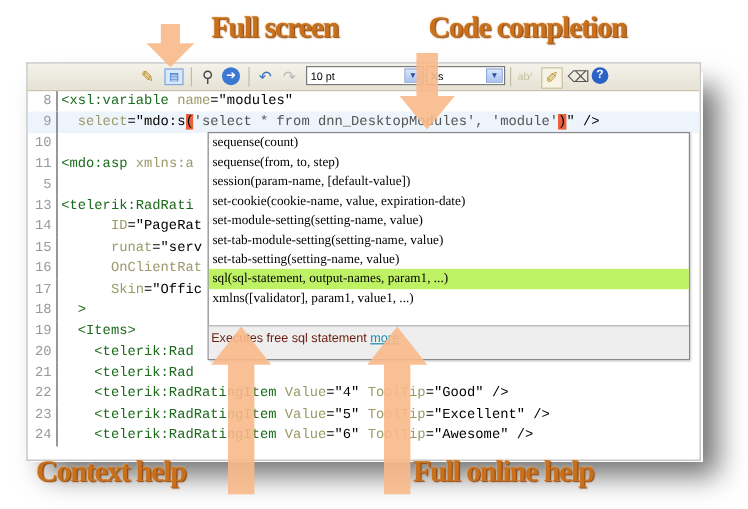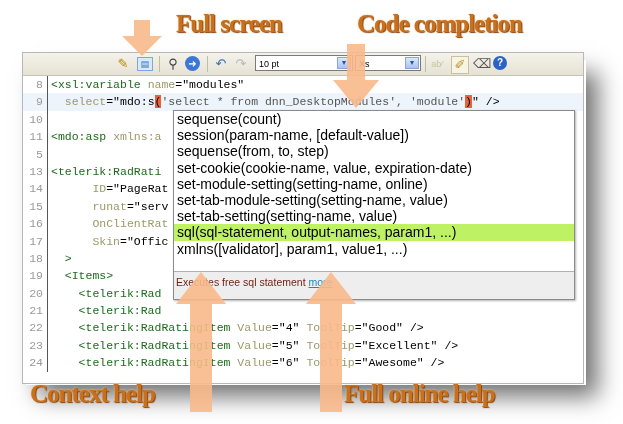--- a/index.html
+++ b/index.html
@@ -49,21 +49,21 @@
   .tag { color:#1d6b1d; }
   .attr { color:#9a9a6a; }
   .val { color:#000; }
   .str { color:#555; }
   .hl { background:#e8603c; color:#000; }
   .popup {
     position:absolute; left:150px; top:57px; width:400px; height:188px;
     background:#fff; border:1px solid #8a8a8a; box-shadow:1px 1px 2px rgba(0,0,0,0.3);
   }
   .popup .item {
-    font-family:Liberation Sans, sans-serif; font-size:14px; height:16.2px; line-height:16.2px;
+    font-family:Liberation Serif, serif; font-size:11px; height:16.2px; line-height:16.2px;
     padding-left:3px; white-space:pre; color:#000; cursor:pointer;
   }
   .popup .item.selected { background:#bef264; }
   .popup .help {
     position:absolute; left:0; bottom:0; width:100%; height:28px; background:#eeeeee;
     border-top:1px solid #b0b0b0; font-size:10.5px; color:#6a1f10; padding:4px 2px; box-sizing:border-box;
   }
   .popup .help a { color:#1a8ab0; text-decoration:underline; cursor:pointer; }
   .callout {
     position:absolute; font-family:Liberation Serif, serif; font-weight:bold;
@@ -118,24 +118,24 @@
     <div class="line"><span class="ln">20</span><span class="tag">    &lt;telerik:Rad</span></div>
     <div class="line"><span class="ln">21</span><span class="tag">    &lt;telerik:Rad</span></div>
     <div class="line"><span class="ln">22</span><span class="tag">    &lt;telerik:RadRatingItem </span><span class="attr">Value</span><span class="val">="4" </span><span class="attr">ToolTip</span><span class="val">="Good" /&gt;</span></div>
     <div class="line"><span class="ln">23</span><span class="tag">    &lt;telerik:RadRatingItem </span><span class="attr">Value</span><span class="val">="5" </span><span class="attr">ToolTip</span><span class="val">="Excellent" /&gt;</span></div>
     <div class="line"><span class="ln">24</span><span class="tag">    &lt;telerik:RadRatingItem </span><span class="attr">Value</span><span class="val">="6" </span><span class="attr">ToolTip</span><span class="val">="Awesome" /&gt;</span></div>
 
   </div>
 
   <div class="popup">
     <div class="item">sequense(count)</div>
+    <div class="item">sequense(from, to, step)</div>
     <div class="item">session(param-name, [default-value])</div>
-    <div class="item">sequense(from, to, step)</div>
     <div class="item">set-cookie(cookie-name, value, expiration-date)</div>
-    <div class="item">set-module-setting(setting-name, online)</div>
+    <div class="item">set-module-setting(setting-name, value)</div>
     <div class="item">set-tab-module-setting(setting-name, value)</div>
     <div class="item">set-tab-setting(setting-name, value)</div>
     <div class="item selected">sql(sql-statement, output-names, param1, ...)</div>
     <div class="item">xmlns([validator], param1, value1, ...)</div>
     <div class="help">
       <span>Executes free sql statement</span>
       <a>more</a>
     </div>
   </div>
 </div>

